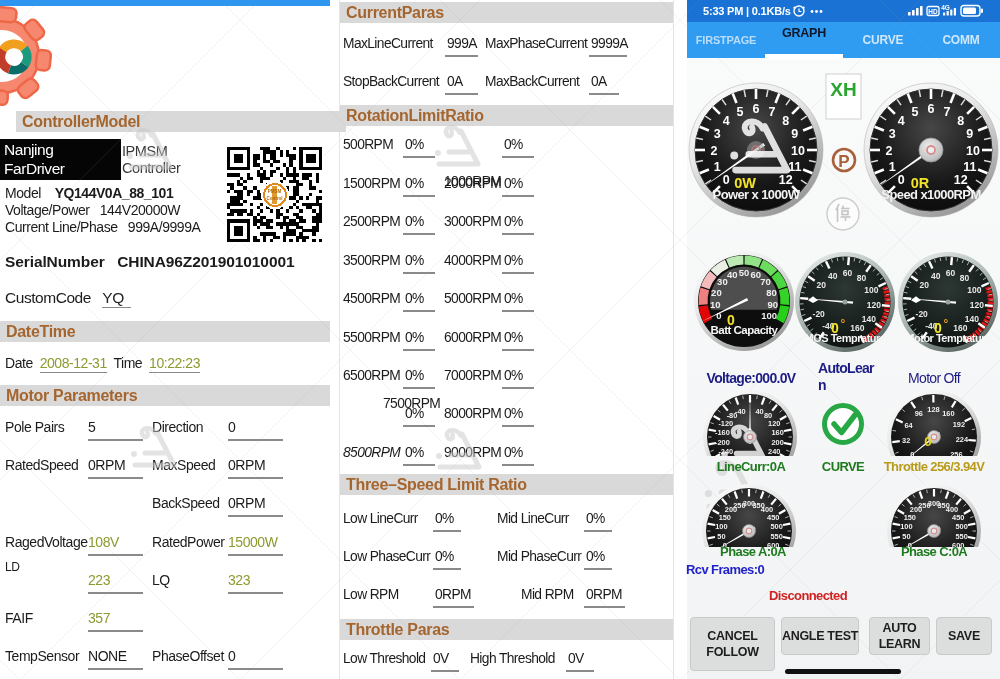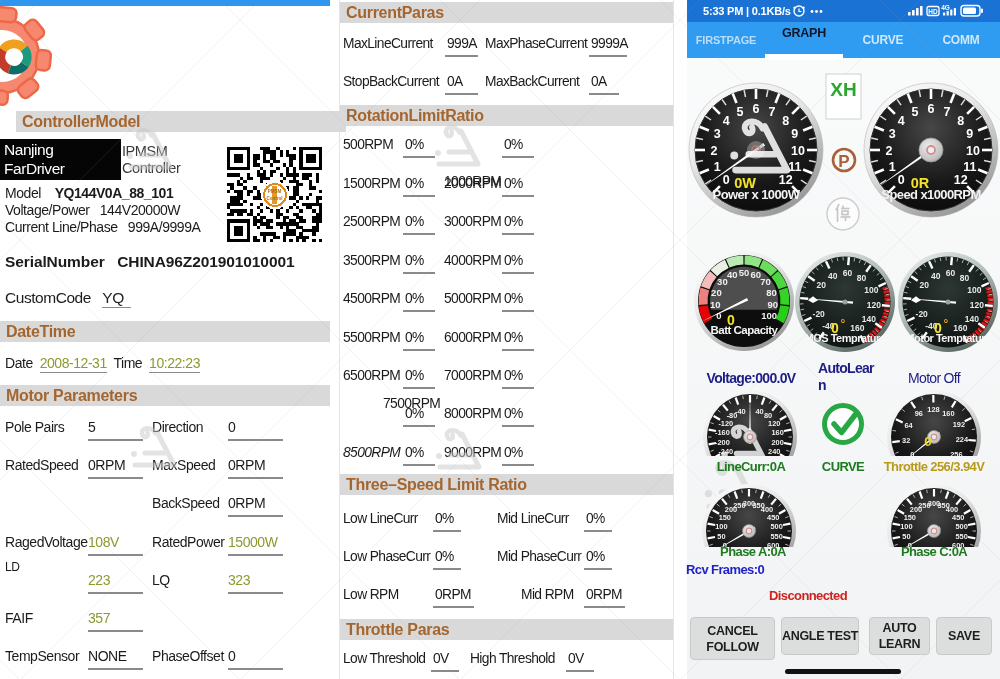--- a/index.html
+++ b/index.html
@@ -179,21 +179,21 @@
 <div class="t" style="left:818px;top:361px;color:#1d1d86;font-size:14px;font-weight:bold;z-index:4;letter-spacing:-0.7px">AutoLear</div>
 <div class="t" style="left:818px;top:378px;color:#1d1d86;font-size:14px;font-weight:bold;z-index:4;letter-spacing:-0.7px">n</div>
 <div class="t" style="left:934px;top:371px;transform:translateX(-50%);color:#1d1d86;font-size:14px;font-weight:normal;z-index:4;letter-spacing:-0.7px">Motor Off</div>
 <div class="t" style="left:751px;top:460px;transform:translateX(-50%);color:#1e7a1e;font-size:13px;font-weight:bold;z-index:4;letter-spacing:-0.6px">LineCurr:0A</div>
 <div class="t" style="left:843px;top:460px;transform:translateX(-50%);color:#1e7a1e;font-size:13px;font-weight:bold;z-index:4;letter-spacing:-0.6px">CURVE</div>
 <div class="t" style="left:934px;top:460px;transform:translateX(-50%);color:#b89b1b;font-size:13px;font-weight:bold;z-index:4;letter-spacing:-0.6px">Throttle 256/3.94V</div>
 <div class="t" style="left:753px;top:545px;transform:translateX(-50%);color:#1e7a1e;font-size:13px;font-weight:bold;z-index:4;letter-spacing:-0.6px">Phase A:0A</div>
 <div class="t" style="left:934px;top:545px;transform:translateX(-50%);color:#1e7a1e;font-size:13px;font-weight:bold;z-index:4;letter-spacing:-0.6px">Phase C:0A</div>
 <div class="t" style="left:686px;top:563px;color:#2121c9;font-size:13px;font-weight:bold;z-index:4;letter-spacing:-0.6px">Rcv Frames:0</div>
 <div class="t" style="left:769px;top:589px;color:#cf2222;font-size:13px;font-weight:bold;z-index:4;letter-spacing:-0.6px">Disconnected</div>
-<div class="btn" style="left:690px;top:617px;width:85px;height:43px">CANCEL<br>FOLLOW</div>
+<div class="btn" style="left:690px;top:617px;width:85px;height:54px">CANCEL<br>FOLLOW</div>
 <div class="btn" style="left:781px;top:617px;width:78px;height:38px">ANGLE TEST</div>
 <div class="btn" style="left:869px;top:617px;width:61px;height:38px">AUTO<br>LEARN</div>
 <div class="btn" style="left:936px;top:617px;width:56px;height:38px">SAVE</div>
 <div style="position:absolute;left:785px;top:669px;width:116px;height:5px;background:#111;border-radius:2.5px;z-index:4"></div>
 <svg width="1000" height="679" viewBox="0 0 1000 679" style="position:absolute;left:0;top:0;z-index:3;pointer-events:none">
     <defs>
 <linearGradient id="rim" x1="0" y1="0" x2="0.6" y2="1">
  <stop offset="0" stop-color="#ffffff"></stop>
         <stop offset="0.45" stop-color="#e9e9e9"></stop>
         <stop offset="1" stop-color="#9b9b9b"></stop>

